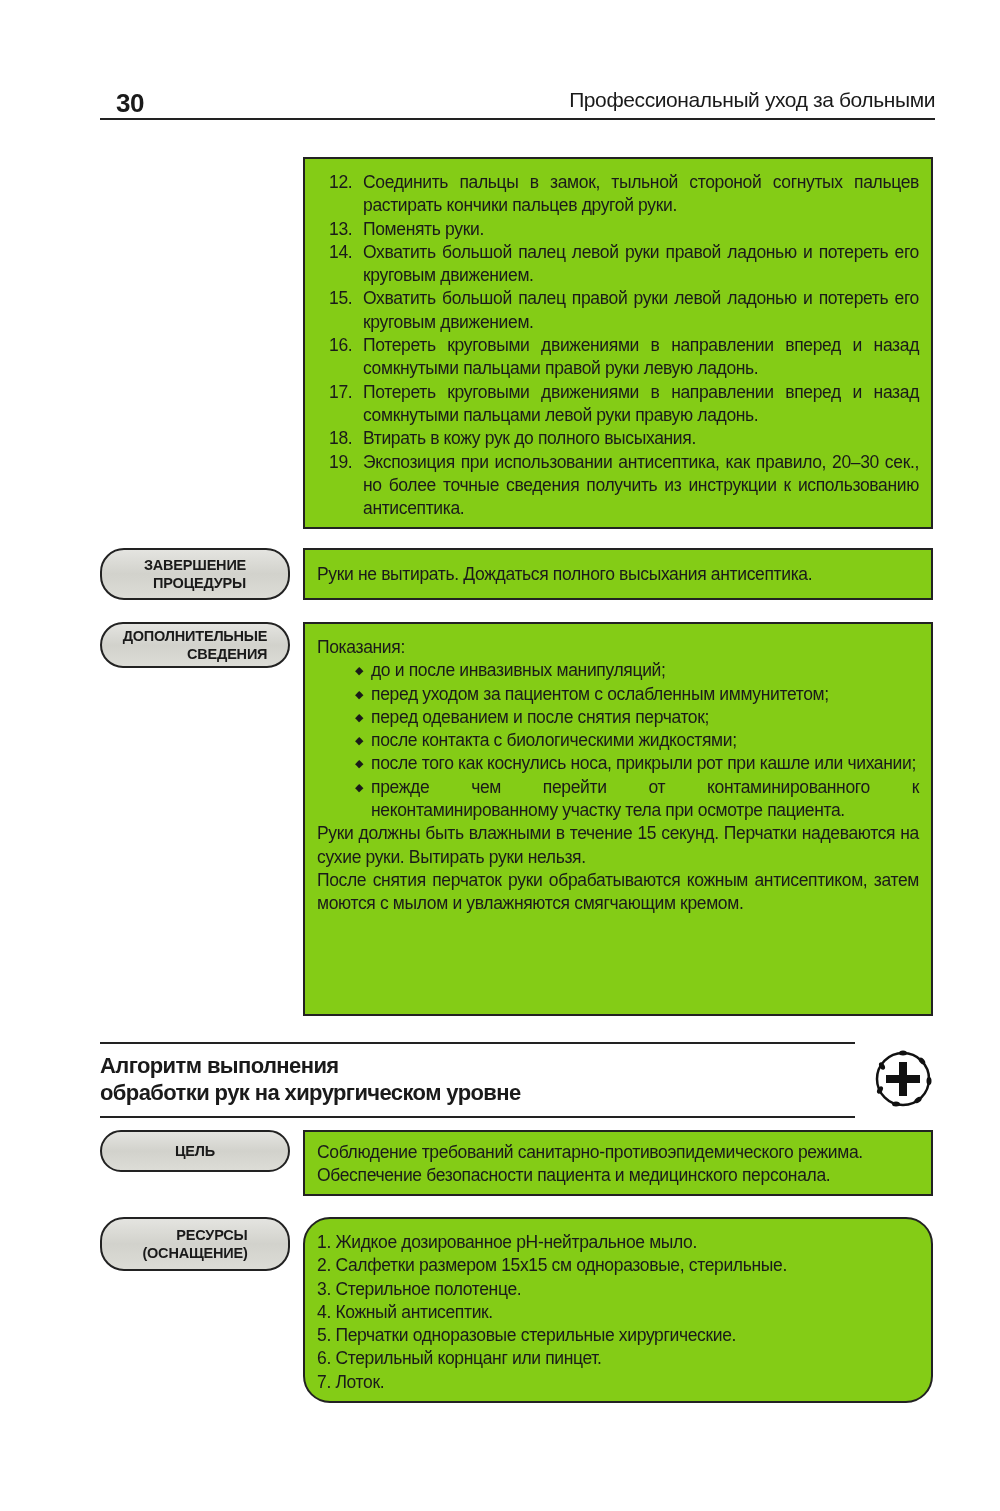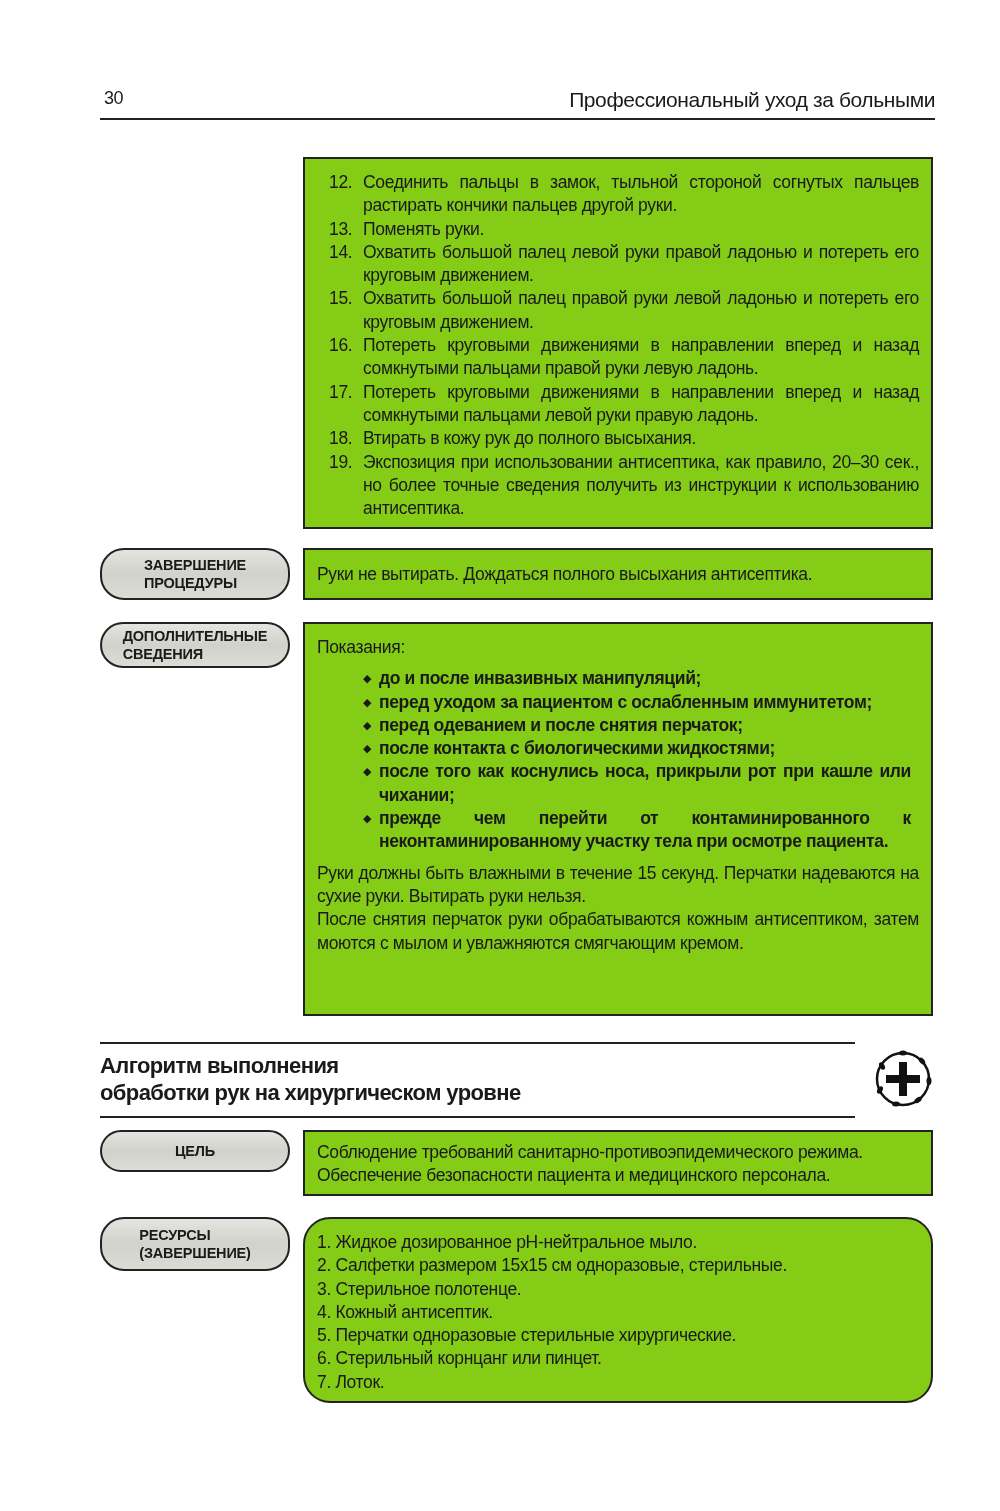--- a/index.html
+++ b/index.html
@@ -6,46 +6,46 @@
     body {
       width: 1000px; height: 1511px; position: relative; overflow: hidden;
       font-family: "Liberation Sans", "DejaVu Sans", sans-serif;
       color: #1a1a1a;
     }
     .page-header {
       position: absolute; left: 100px; top: 86px; width: 835px; height: 32px;
       border-bottom: 2px solid #222;
     }
     .page-number {
-      position: absolute; left: 4px; top: 2px;
-      font-size: 18px; font-weight: normal; letter-spacing: -0.5px;
+      position: absolute; left: 16px; top: 2px;
+      font-size: 26px; font-weight: bold; letter-spacing: -0.5px;
     }
     .running-title {
       position: absolute; right: 0; top: 2px;
       font-size: 21px; letter-spacing: -0.4px;
     }
     .box {
       position: absolute; left: 303px; width: 630px;
       border: 2px solid #222; box-sizing: border-box; background: #84cc16;
       font-size: 17.5px; line-height: 23.3px; letter-spacing: -0.35px;
       padding: 6px 12px 6px 12px;
     }
     .pill {
       position: absolute; left: 100px; width: 190px;
       border: 2px solid #222; border-radius: 24px; box-sizing: border-box;
       background: linear-gradient(180deg, #e4e4e0 0%, #d2d2cc 50%, #dcdcd6 100%);
       font-weight: bold; font-size: 14.5px; line-height: 18px; letter-spacing: -0.2px;
-      text-align: left; display: flex; align-items: center; justify-content: center;
+      text-align: right; display: flex; align-items: center; justify-content: center;
       color: #1a1a1a;
     }
     .pill span { display: block; }
     ol.steps { list-style: none; margin: 0; padding: 0; }
     ol.steps li { position: relative; padding-left: 34px; text-indent: -34px; margin-left: 12px; }
     ol.steps li .num { display: inline-block; width: 34px; text-indent: 0; }
-    .bullets { list-style: none; margin: 8px; padding: 0 0 0 40px; font-weight: bold; }
+    .bullets { list-style: none; margin: 0; padding: 0 0 0 40px; }
     .bullets li { position: relative; padding-left: 14px; }
     .bullets li::before {
       content: "\25C6"; position: absolute; left: -2px; top: 0; font-size: 11px;
     }
     .para { margin: 0; }
     .justify { text-align: justify; text-align-last: left; }
     .section-title-wrap {
       position: absolute; left: 100px; top: 1042px; width: 755px; height: 72px;
       border-top: 2px solid #222; border-bottom: 2px solid #222;
     }
@@ -130,21 +130,21 @@
   <span>ЦЕЛЬ</span>
 </div>
 <div class="box" style="top:1130px; height:66px; padding-top:9px;">
   <p class="para">Соблюдение требований санитарно-противоэпидемического режима.</p>
   <p class="para">Обеспечение безопасности пациента и медицинского персонала.</p>
 </div>
 
 <div class="pill" style="top:1217px; height:54px;">
   <div>
     <span>РЕСУРСЫ</span>
-    <span>(ЗАВЕРШЕНИЕ)</span>
+    <span>(ОСНАЩЕНИЕ)</span>
   </div>
 </div>
 <div class="box" style="top:1217px; height:186px; padding-top:12px;border-radius:27px;">
   <ul class="res-list">
     <li>1. Жидкое дозированное pH-нейтральное мыло.</li>
     <li>2. Салфетки размером 15х15 см одноразовые, стерильные.</li>
     <li>3. Стерильное полотенце.</li>
     <li>4. Кожный антисептик.</li>
     <li>5. Перчатки одноразовые стерильные хирургические.</li>
     <li>6. Стерильный корнцанг или пинцет.</li>

